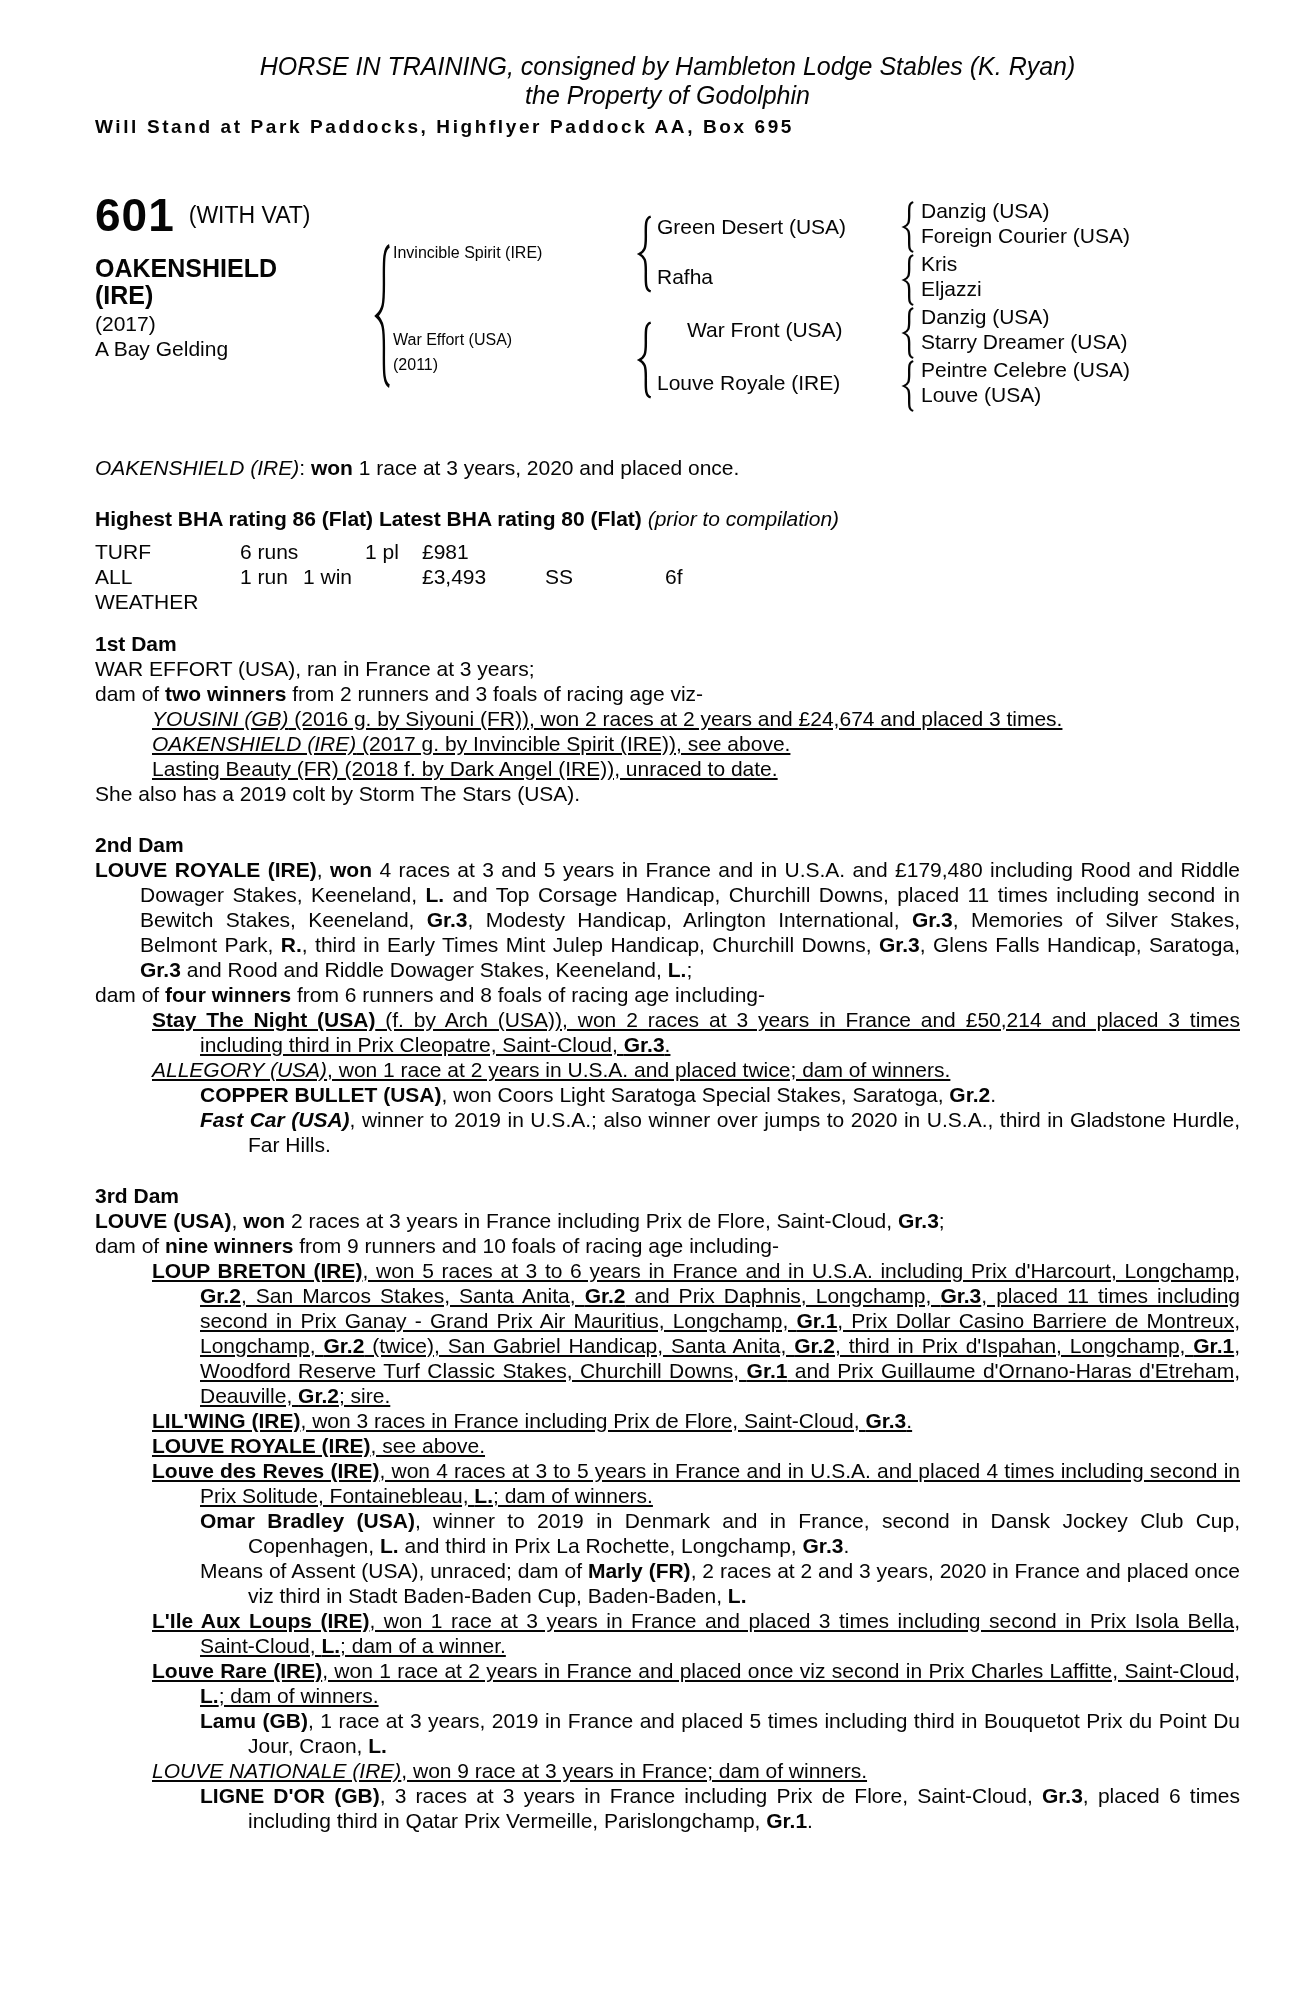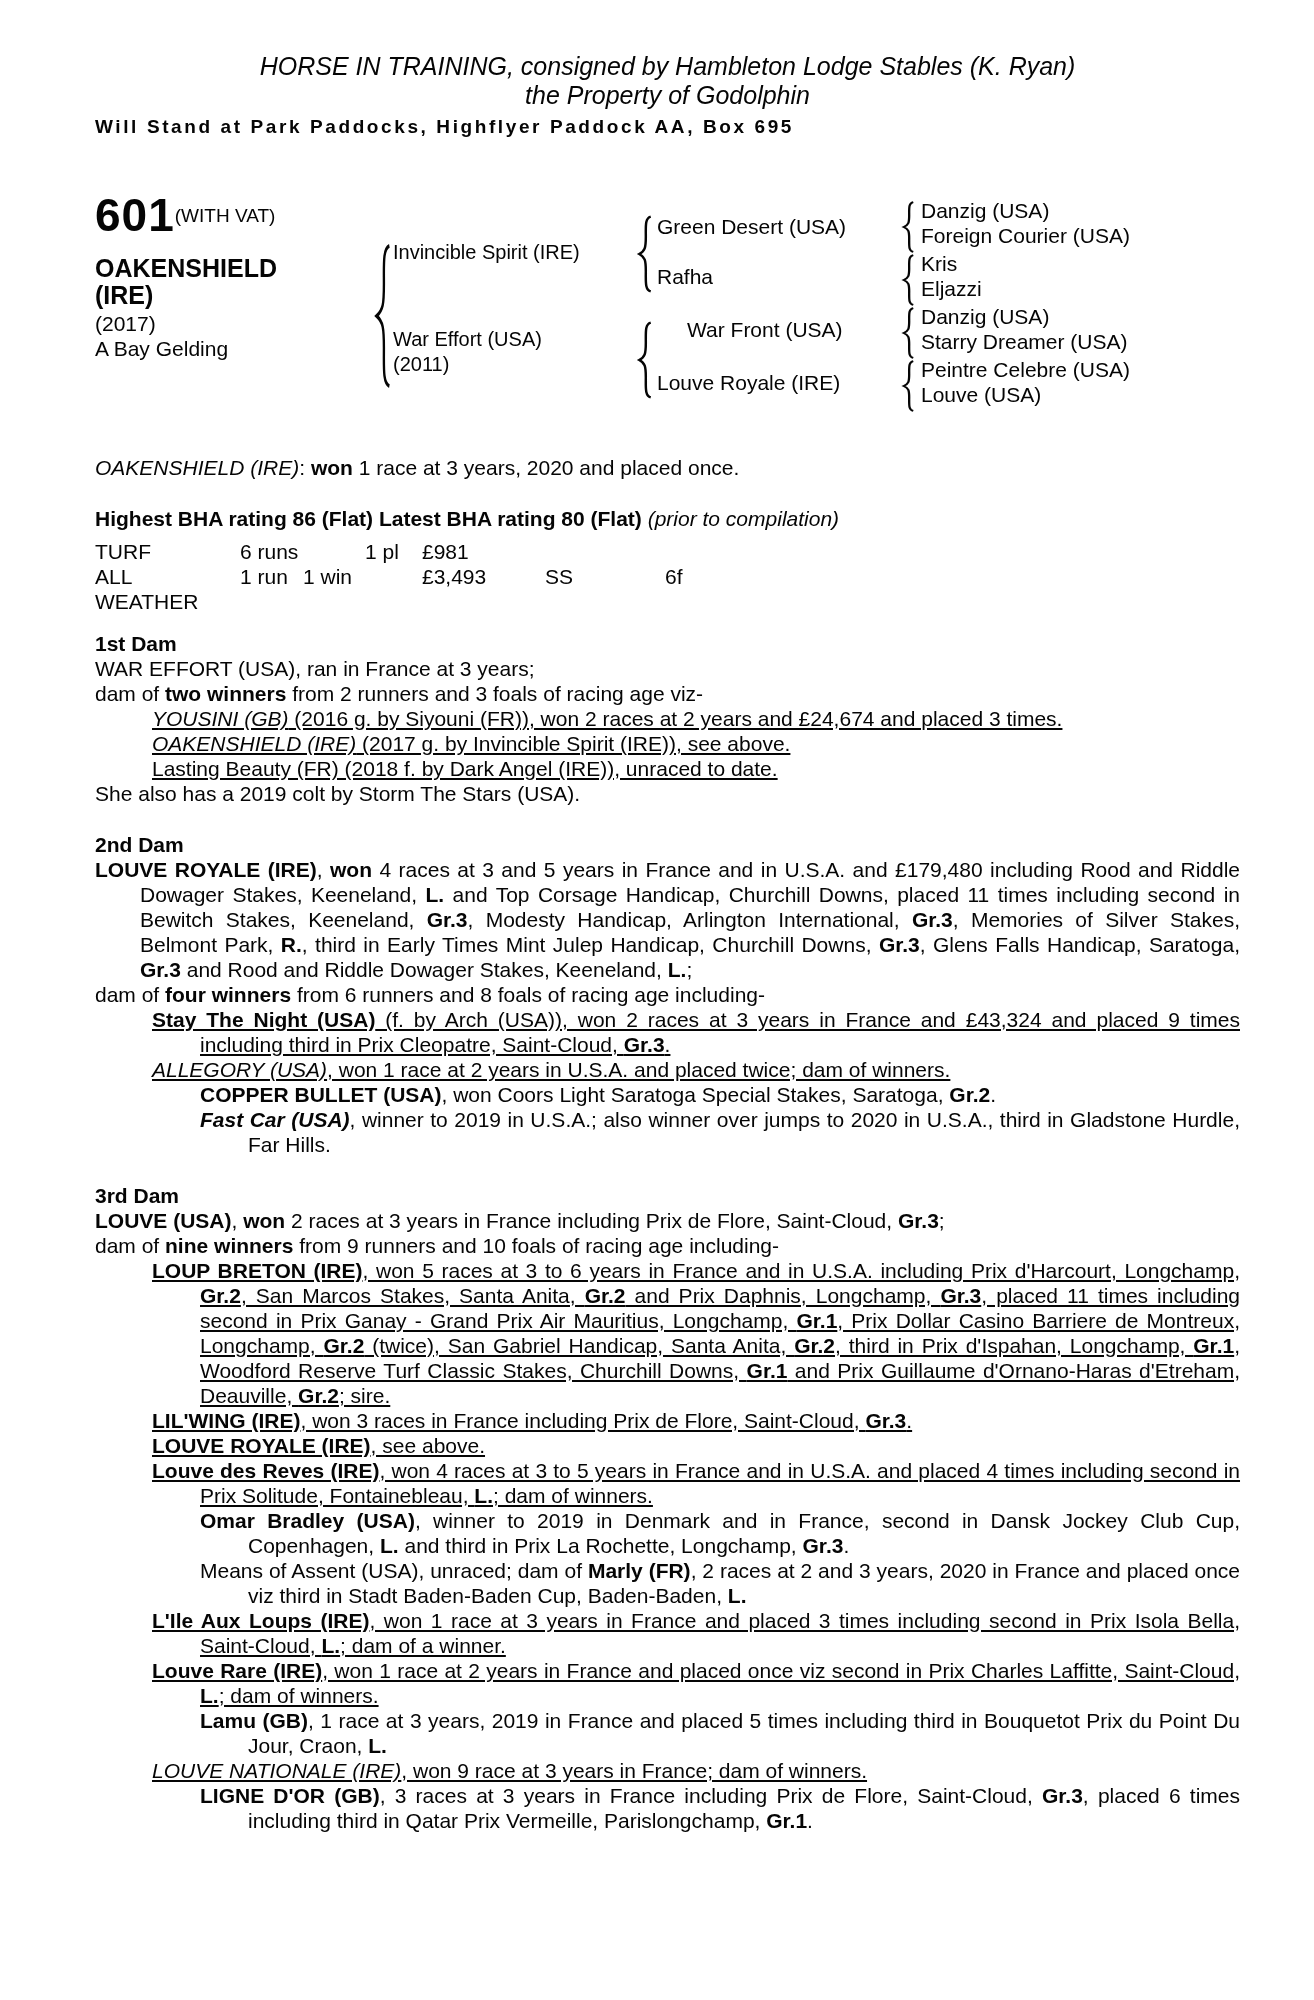--- a/index.html
+++ b/index.html
@@ -8,24 +8,24 @@
     font-family:"Liberation Sans",sans-serif;font-size:21px;line-height:25px;
   }
   .content{padding:52px 74px 0 95px;}
   .hdr{ text-align:center;font-style:italic;font-weight:normal;font-size:25px;line-height:29px;margin:0;}
   .stand{font-weight:bold;font-size:19px;letter-spacing:2.6px;margin-top:4px;white-space:nowrap;}
   
   .pedigree{position:relative;height:238px;margin-top:54px;}
   .ped-abs{position:absolute;white-space:nowrap;}
   .lot-line{top:8px;left:0;}
   .lot-num{font-size:46px;font-weight:bold;letter-spacing:1px;vertical-align:middle;}
-  .lot-vat{font-size:19px;vertical-align:middle;}
+  .lot-vat{font-size:23px;margin-left:14px;vertical-align:middle;}
   .horse-name{font-weight:bold;font-size:25px;line-height:27px;}
   .brace svg{display:block;}
-  .gen1{font-size:20px;}
+  .gen1{font-size:16px;}
   .gen2,.gen3{font-size:21px;}
   
   .rr{margin:24px 0 0 0;}
   .rating{margin:26px 0 0 0;}
   .stats{margin-top:8px;}
   .srow{display:flex;}
   .sc1{width:145px;}.sc2{width:63px;}.sc3{width:62px;}.sc4{width:57px;}.sc5{width:123px;}.sc6{width:120px;}.sc7{flex:1;}
   .section{margin-top:26px;}
   .section.first{margin-top:17px;}
   .sec-h{font-size:21px;font-weight:bold;margin:0;line-height:25px;}
@@ -144,21 +144,21 @@
         <p class="para ind0"><span>dam of </span><span class="b">two winners</span><span> from 2 runners and 3 foals of racing age viz-</span></p>
         <p class="para ind1"><span class="i">YOUSINI (GB)</span><span> (2016 g. by Siyouni (FR)), won 2 races at 2 years and £24,674 and placed 3 times.</span></p>
         <p class="para ind1"><span class="i">OAKENSHIELD (IRE)</span><span> (2017 g. by Invincible Spirit (IRE)), see above.</span></p>
         <p class="para ind1"><span>Lasting Beauty (FR) (2018 f. by Dark Angel (IRE)), unraced to date.</span></p>
         <p class="para ind0"><span>She also has a 2019 colt by Storm The Stars (USA).</span></p>
       </div>
       <div class="section">
         <h3 class="sec-h">2nd Dam</h3>
         <p class="para ind0"><span class="b">LOUVE ROYALE (IRE)</span><span>, </span><span class="b">won</span><span> 4 races at 3 and 5 years in France and in U.S.A. and £179,480 including Rood and Riddle Dowager Stakes, Keeneland, </span><span class="b">L.</span><span> and Top Corsage Handicap, Churchill Downs, placed 11 times including second in Bewitch Stakes, Keeneland, </span><span class="b">Gr.3</span><span>, Modesty Handicap, Arlington International, </span><span class="b">Gr.3</span><span>, Memories of Silver Stakes, Belmont Park, </span><span class="b">R.</span><span>, third in Early Times Mint Julep Handicap, Churchill Downs, </span><span class="b">Gr.3</span><span>, Glens Falls Handicap, Saratoga, </span><span class="b">Gr.3</span><span> and Rood and Riddle Dowager Stakes, Keeneland, </span><span class="b">L.</span><span>;</span></p>
         <p class="para ind0"><span>dam of </span><span class="b">four winners</span><span> from 6 runners and 8 foals of racing age including-</span></p>
-        <p class="para ind1"><span class="b">Stay The Night (USA)</span><span> (f. by Arch (USA)), won 2 races at 3 years in France and £43,324 and placed 9 times including third in Prix Cleopatre, Saint-Cloud, </span><span class="b">Gr.3</span><span>.</span></p>
+        <p class="para ind1"><span class="b">Stay The Night (USA)</span><span> (f. by Arch (USA)), won 2 races at 3 years in France and £50,214 and placed 3 times including third in Prix Cleopatre, Saint-Cloud, </span><span class="b">Gr.3</span><span>.</span></p>
         <p class="para ind1"><span class="i">ALLEGORY (USA)</span><span>, won 1 race at 2 years in U.S.A. and placed twice; dam of winners.</span></p>
         <p class="para ind2"><span class="b">COPPER BULLET (USA)</span><span>, won Coors Light Saratoga Special Stakes, Saratoga, </span><span class="b">Gr.2</span><span>.</span></p>
         <p class="para ind2"><span class="b i">Fast Car (USA)</span><span>, winner to 2019 in U.S.A.; also winner over jumps to 2020 in U.S.A., third in Gladstone Hurdle, Far Hills.</span></p>
       </div>
       <div class="section">
         <h3 class="sec-h">3rd Dam</h3>
         <p class="para ind0"><span class="b">LOUVE (USA)</span><span>, </span><span class="b">won</span><span> 2 races at 3 years in France including Prix de Flore, Saint-Cloud, </span><span class="b">Gr.3</span><span>;</span></p>
         <p class="para ind0"><span>dam of </span><span class="b">nine winners</span><span> from 9 runners and 10 foals of racing age including-</span></p>
         <p class="para ind1"><span class="b">LOUP BRETON (IRE)</span><span>, won 5 races at 3 to 6 years in France and in U.S.A. including Prix d'Harcourt, Longchamp, </span><span class="b">Gr.2</span><span>, San Marcos Stakes, Santa Anita, </span><span class="b">Gr.2</span><span> and Prix Daphnis, Longchamp, </span><span class="b">Gr.3</span><span>, placed 11 times including second in Prix Ganay - Grand Prix Air Mauritius, Longchamp, </span><span class="b">Gr.1</span><span>, Prix Dollar Casino Barriere de Montreux, Longchamp, </span><span class="b">Gr.2</span><span> (twice), San Gabriel Handicap, Santa Anita, </span><span class="b">Gr.2</span><span>, third in Prix d'Ispahan, Longchamp, </span><span class="b">Gr.1</span><span>, Woodford Reserve Turf Classic Stakes, Churchill Downs, </span><span class="b">Gr.1</span><span> and Prix Guillaume d'Ornano-Haras d'Etreham, Deauville, </span><span class="b">Gr.2</span><span>; sire.</span></p>
         <p class="para ind1"><span class="b">LIL'WING (IRE)</span><span>, won 3 races in France including Prix de Flore, Saint-Cloud, </span><span class="b">Gr.3</span><span>.</span></p>

